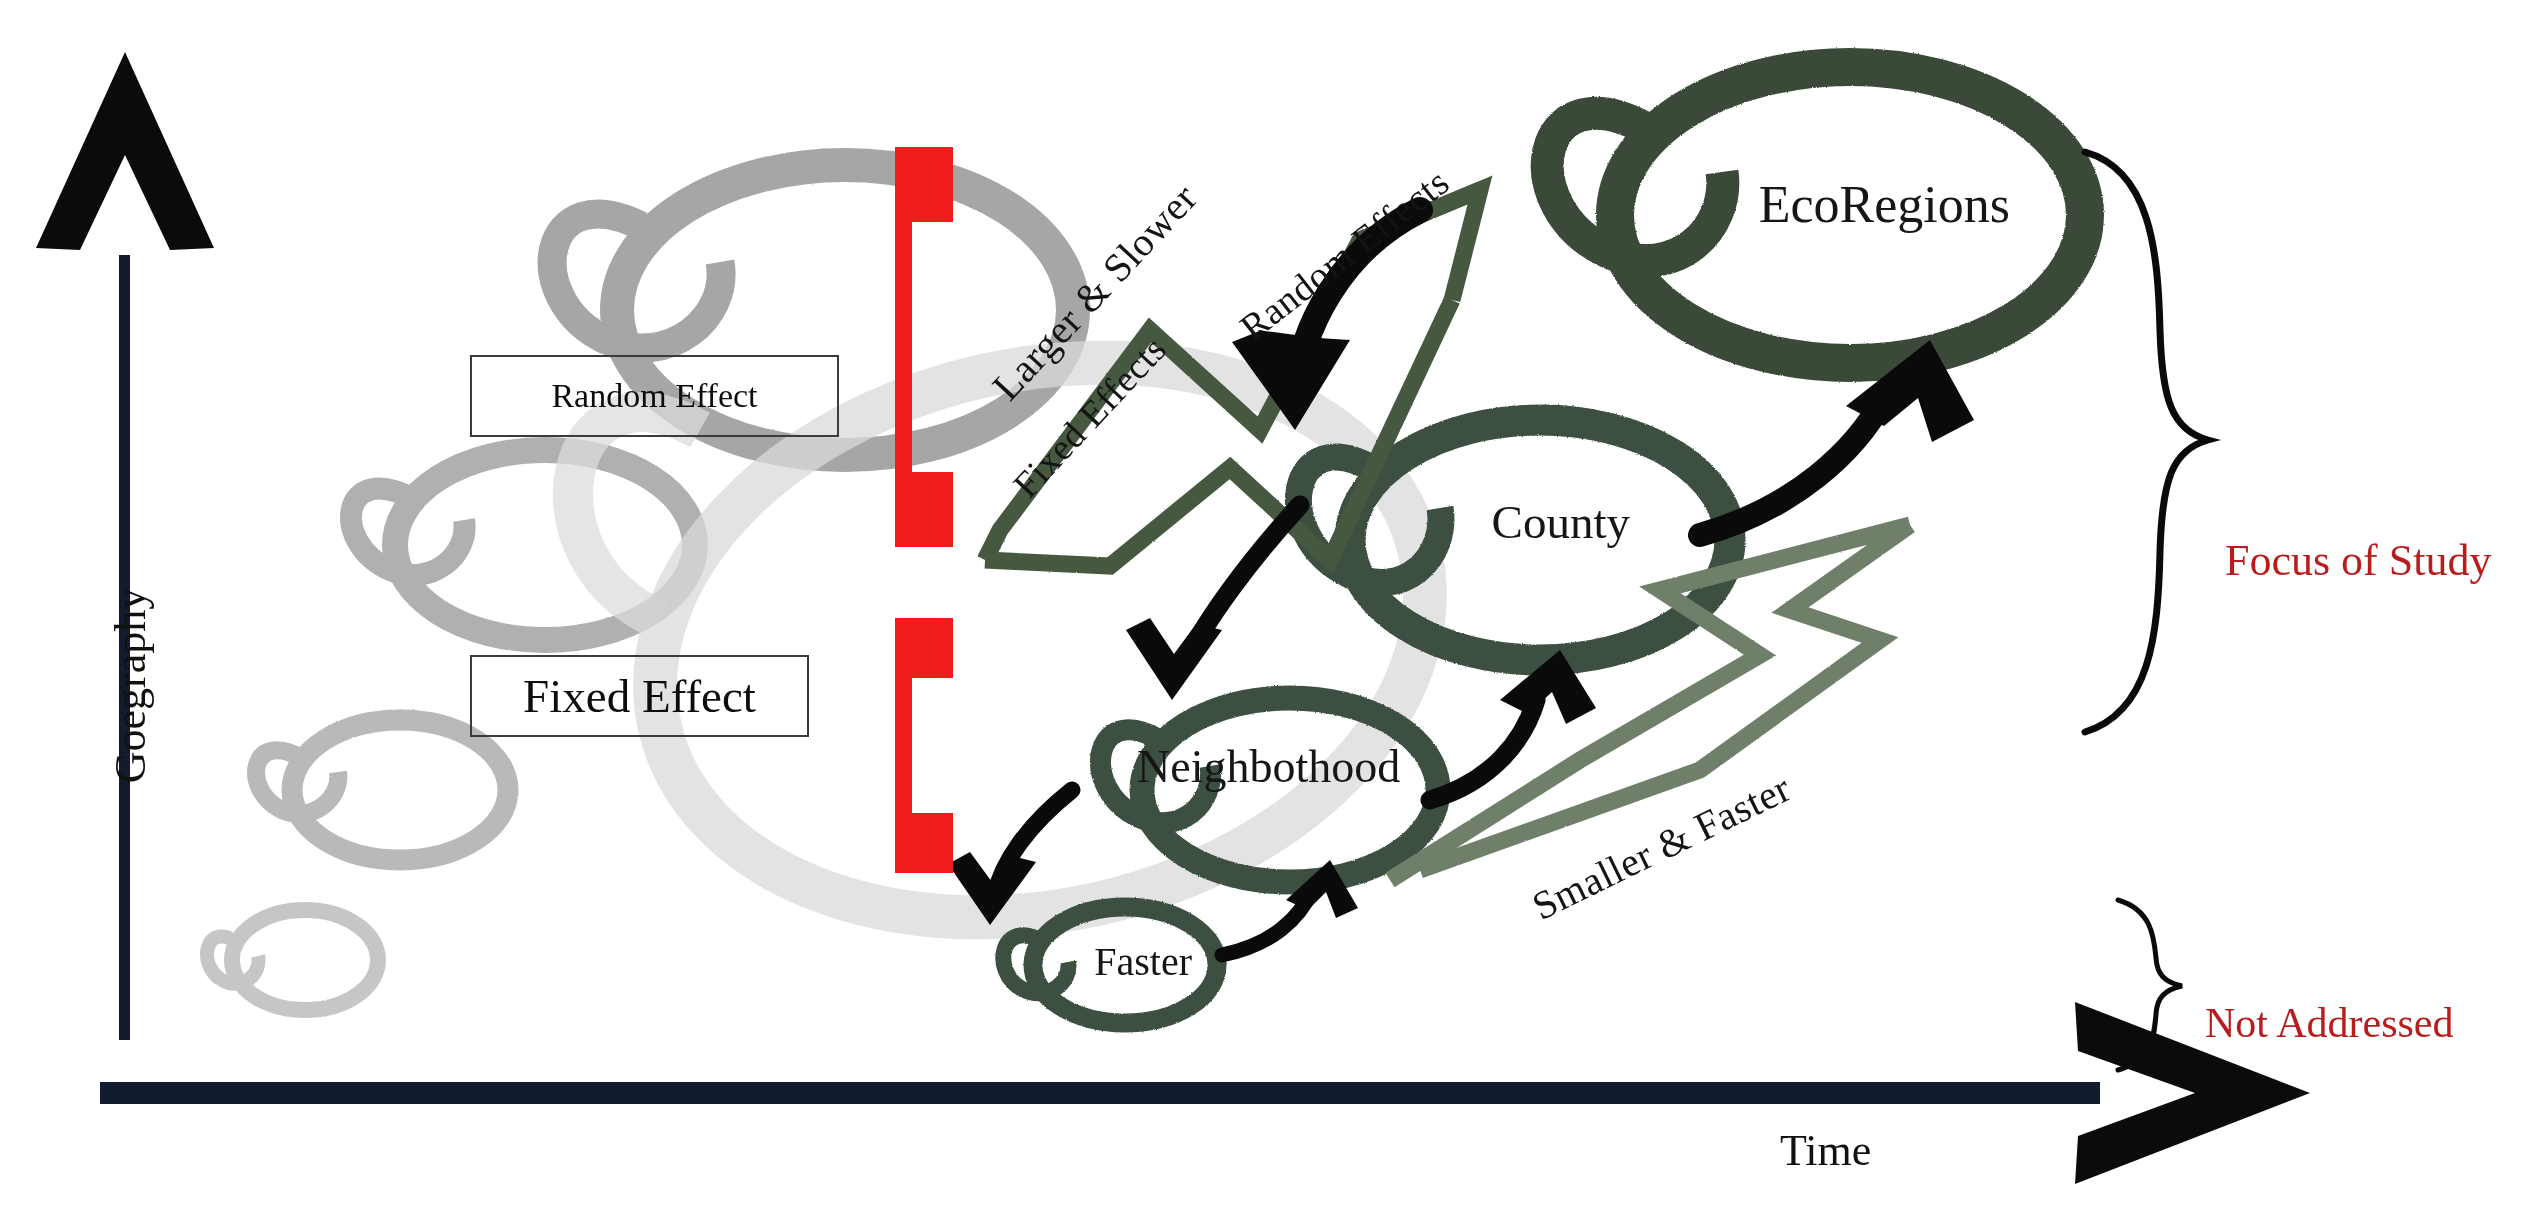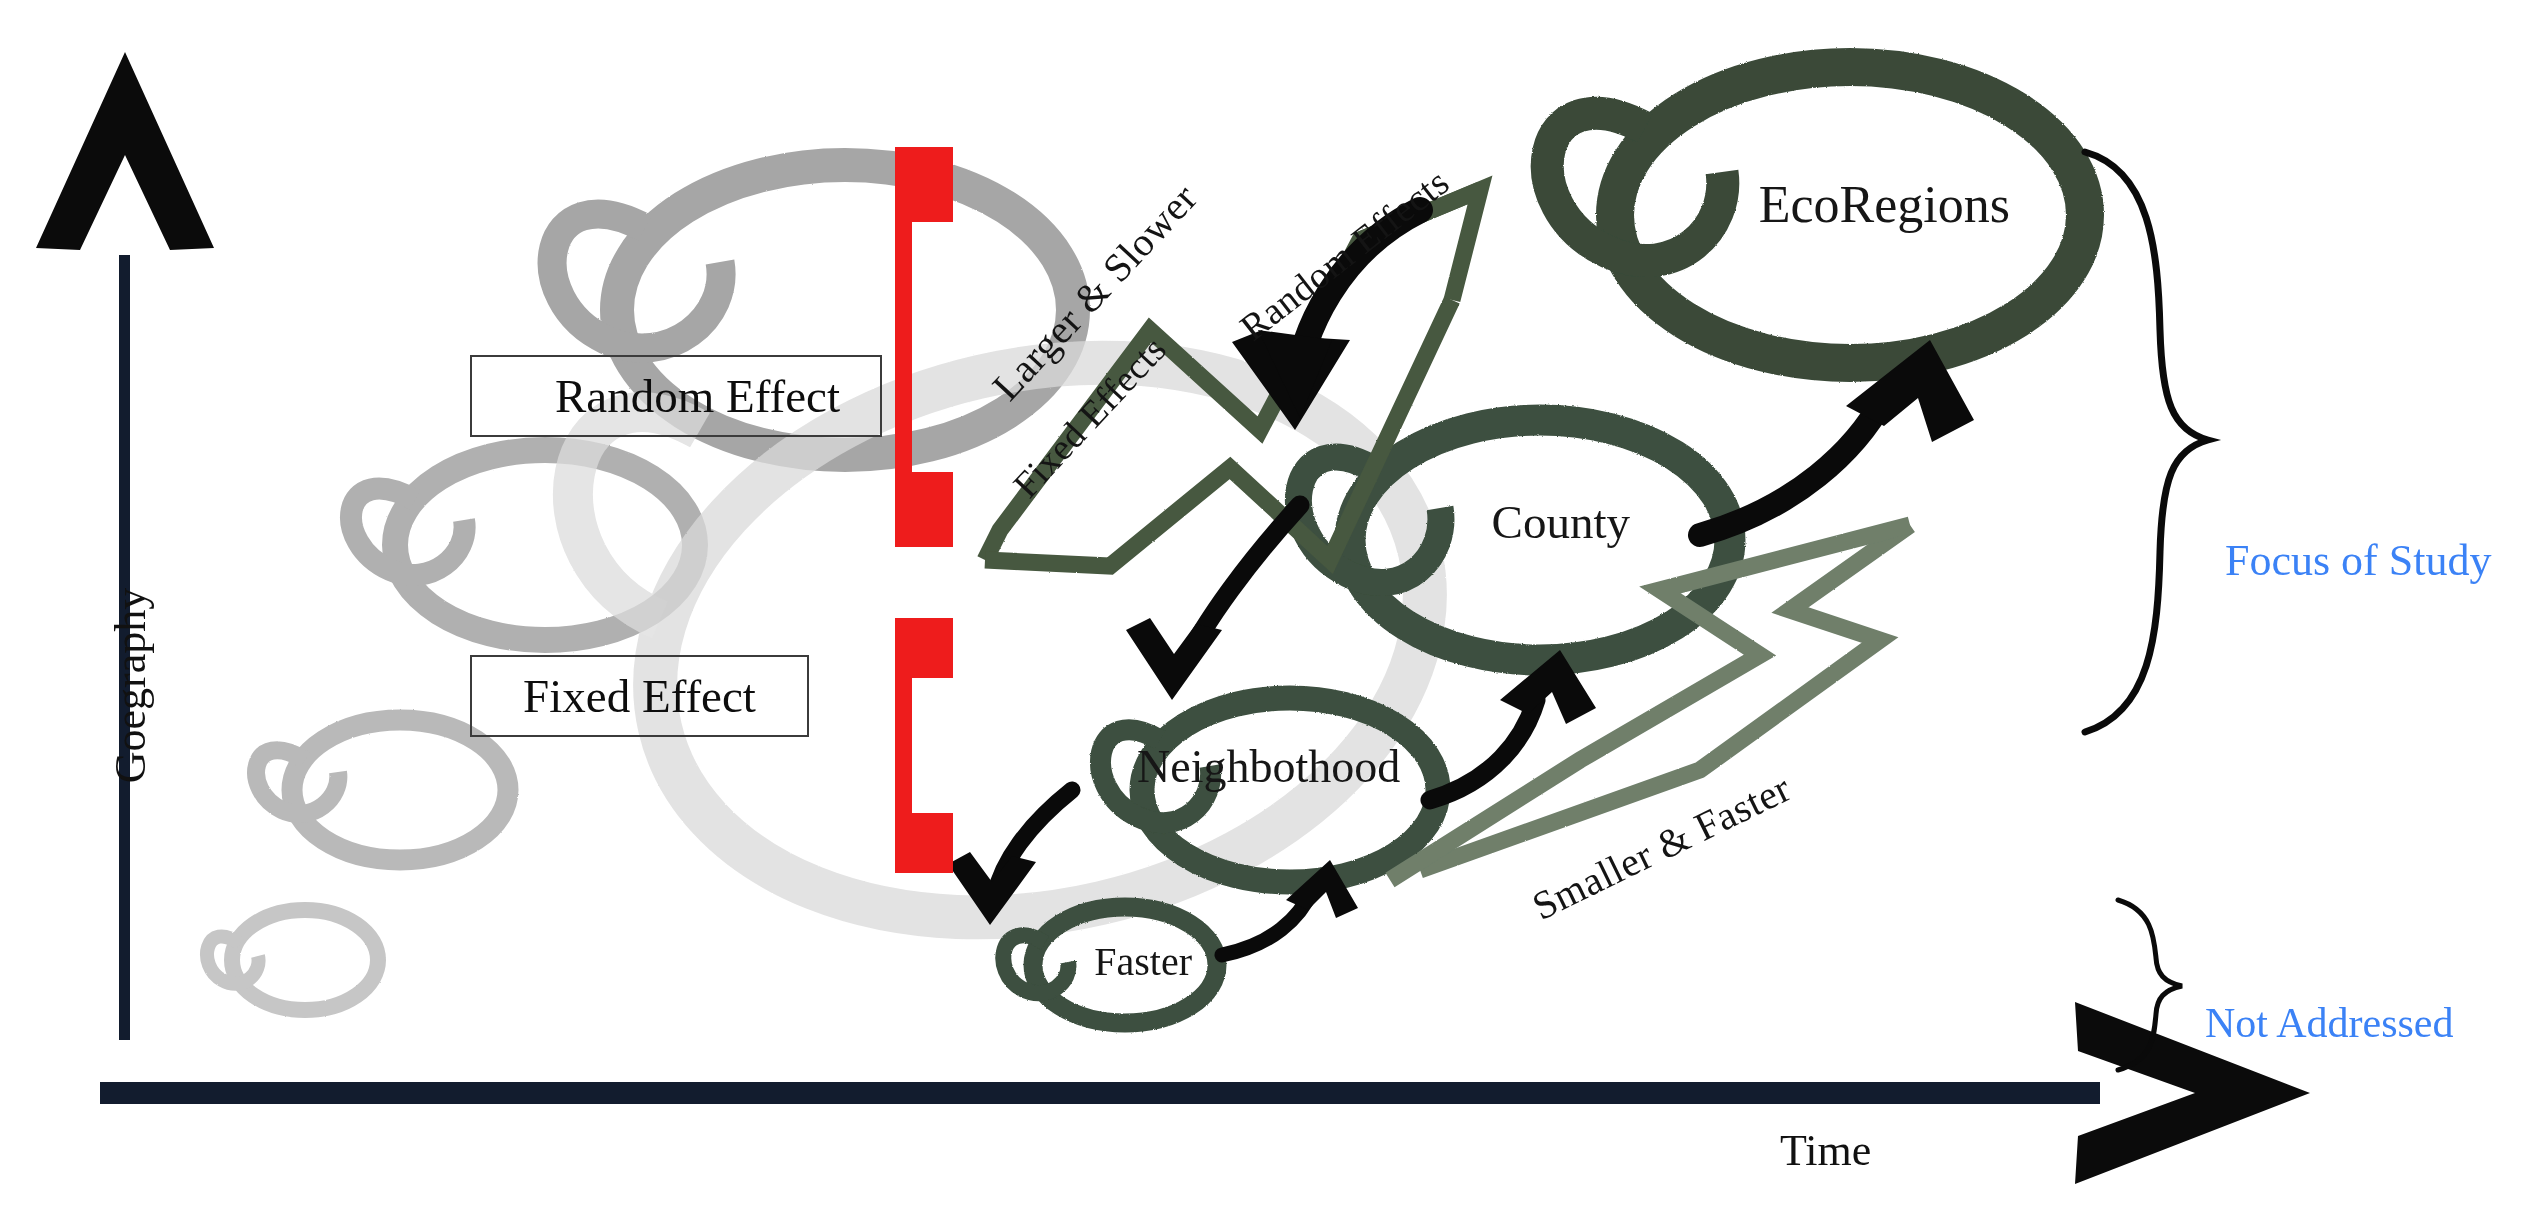--- a/index.html
+++ b/index.html
@@ -49,21 +49,21 @@
     font-family: "Liberation Serif", serif;
     color: #0d0d0d;
     display: flex;
     align-items: center;
     justify-content: center;
     white-space: nowrap;
   }
   .brace-label {
     position: absolute;
     font-family: "Liberation Serif", serif;
-    color: #3b82f6;
+    color: #b91c1c;
     white-space: nowrap;
   }
 </style>
 </head>
 <body>
 
 <div id="canvas">
 
   <svg width="2544" height="1213" viewBox="0 0 2544 1213">
     <defs>
@@ -205,21 +205,21 @@
       <path d="M2118 900 C2152 910 2154 938 2156 958 C2157 974 2164 982 2182 986
                C2164 990 2157 998 2156 1014 C2154 1038 2152 1060 2118 1070"></path>
     </g>
   </svg>
 
   <div class="axis-label" style="left:-20px; top:660px; width:300px; text-align:center; font-size:44px;
               transform:rotate(-90deg); transform-origin:center center;">Goegraphy</div>
 
   <div class="axis-label" style="left:1780px; top:1125px; font-size:44px;">Time</div>
 
-  <div class="boxed" style="left:470px; top:355px; width:365px; height:78px; font-size:47px;padding-left:43px;">
+  <div class="boxed" style="left:470px; top:355px; width:365px; height:78px; font-size:34px;">
     <span>Random Effect</span>
   </div>
   <div class="boxed" style="left:470px; top:655px; width:335px; height:78px; font-size:47px;">
     <span>Fixed Effect</span>
   </div>
 
   <div class="node-label" style="left:1062px; top:938px; width:130px; font-size:40px;">Faster</div>
 
   <div class="node-label" style="left:1137px; top:740px; width:250px; font-size:46px;">Neighbothood</div>
 

